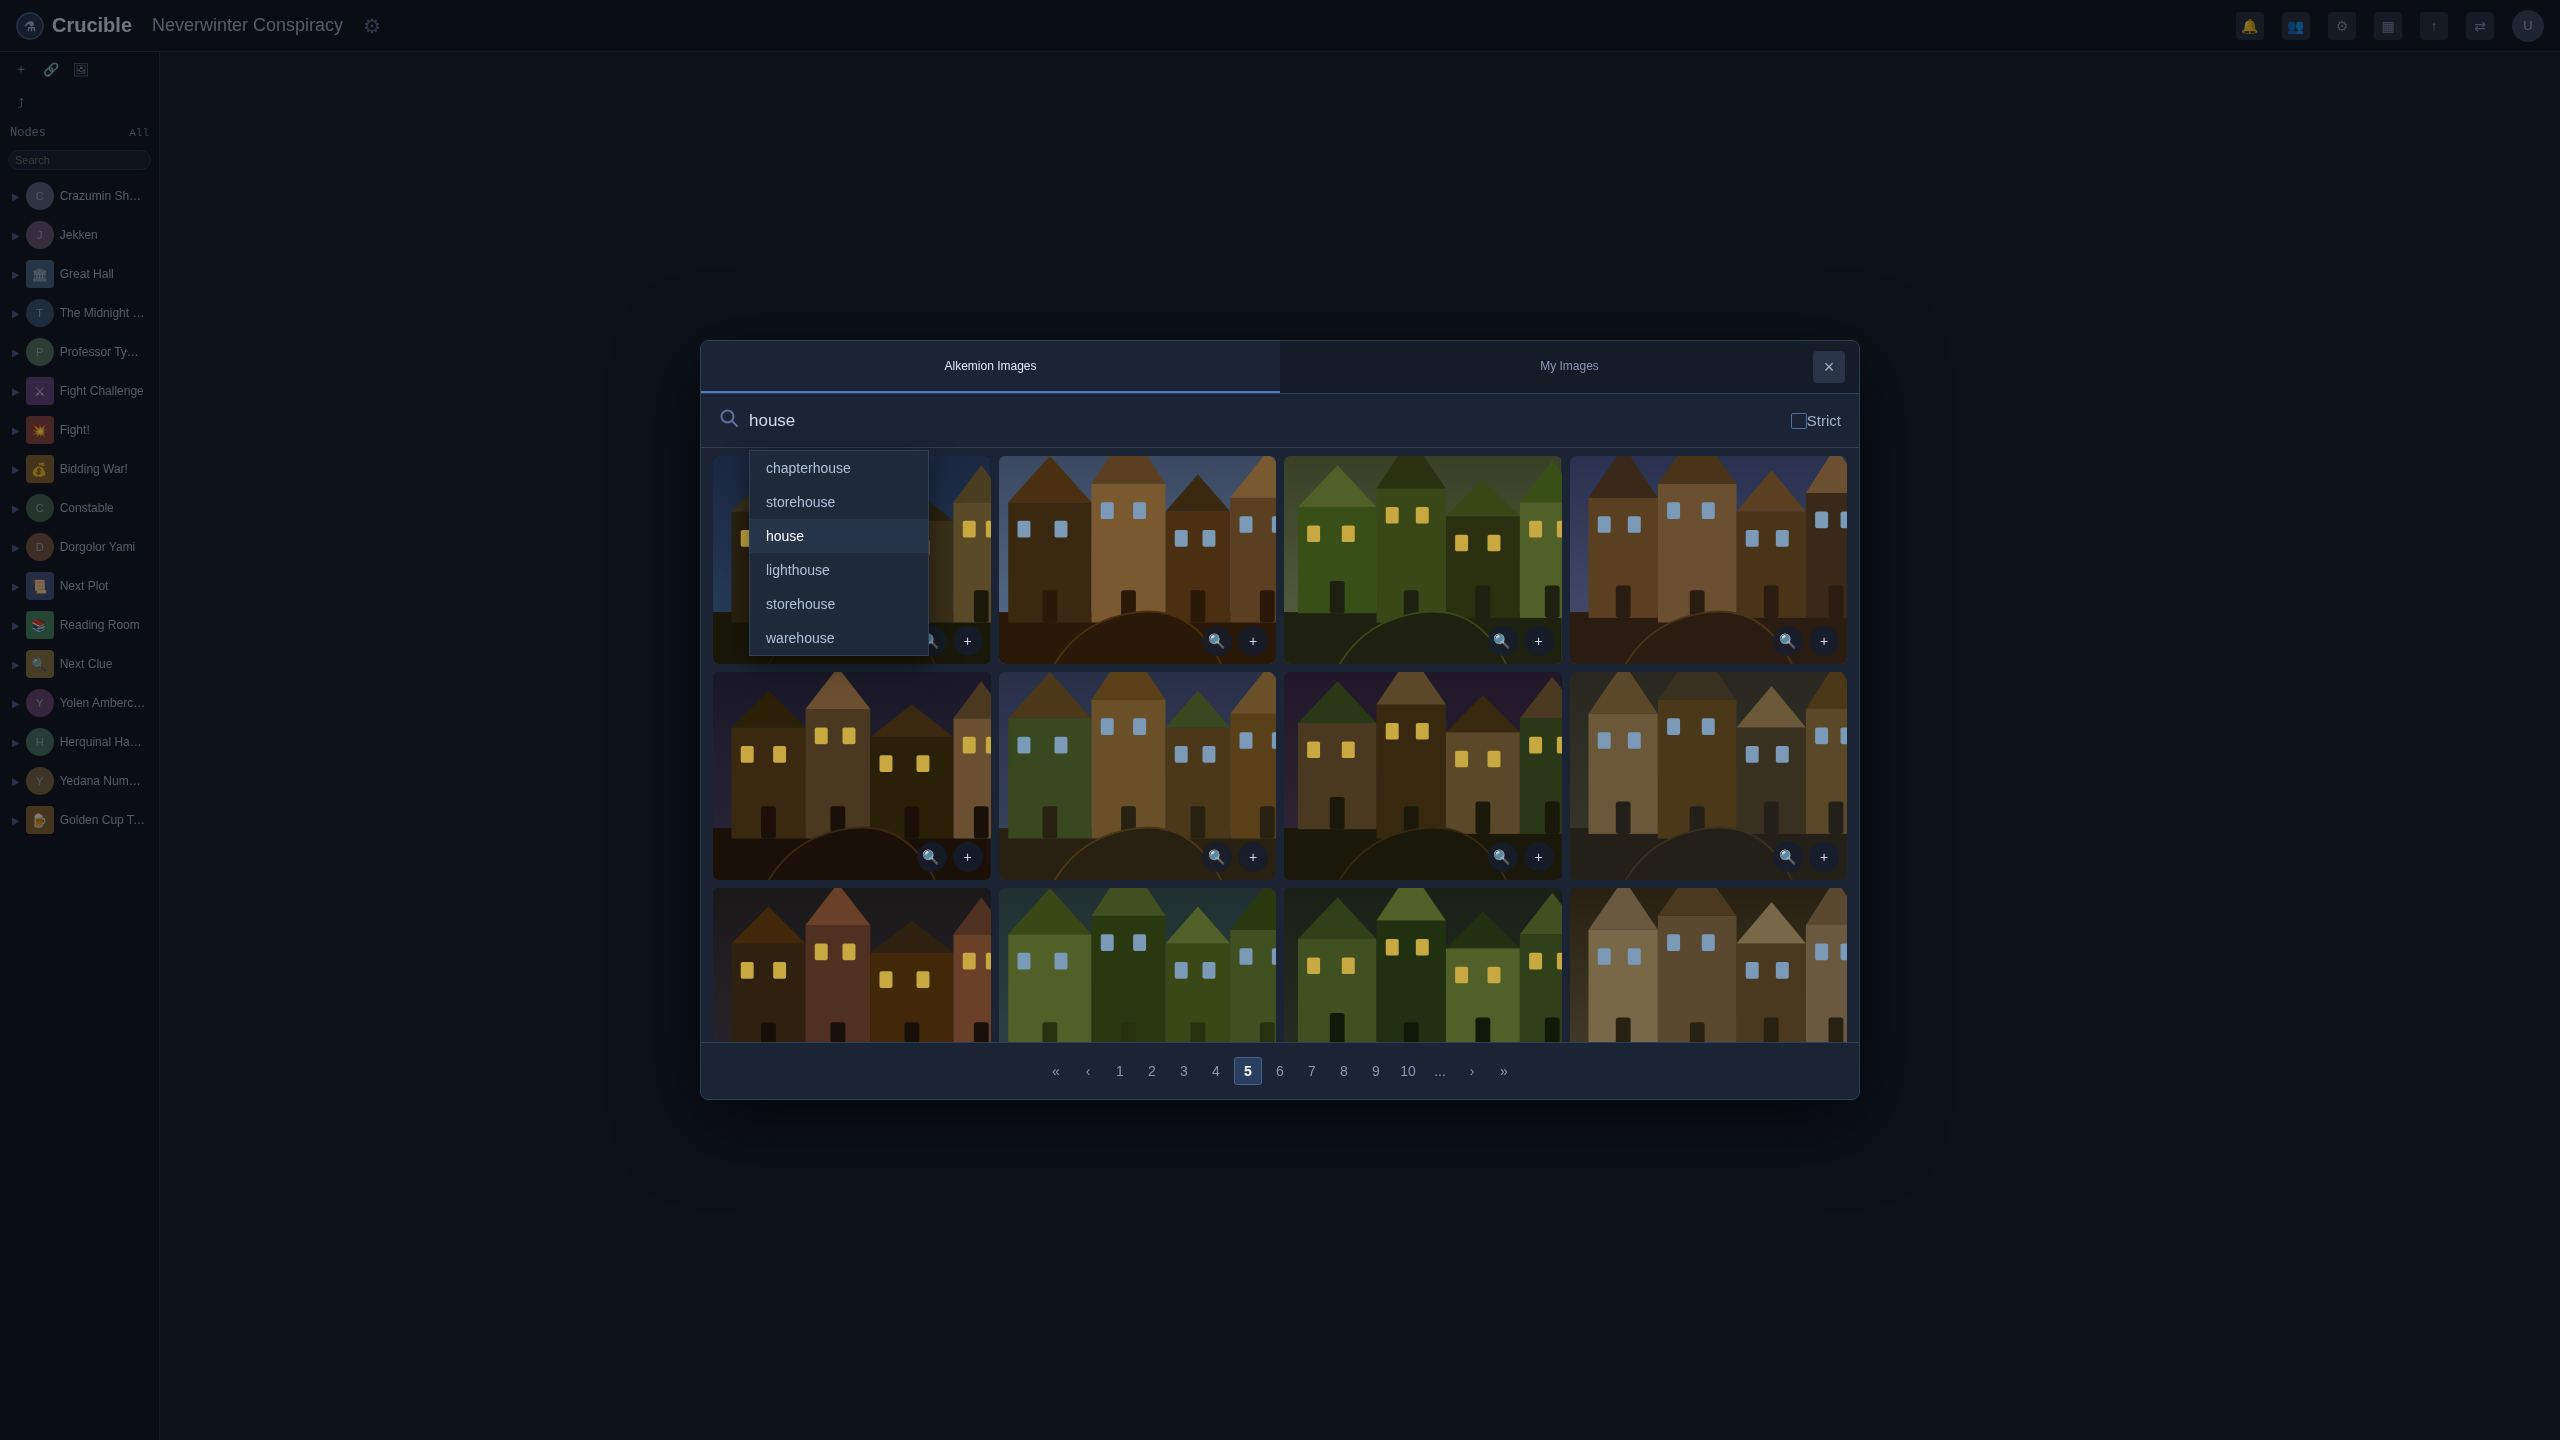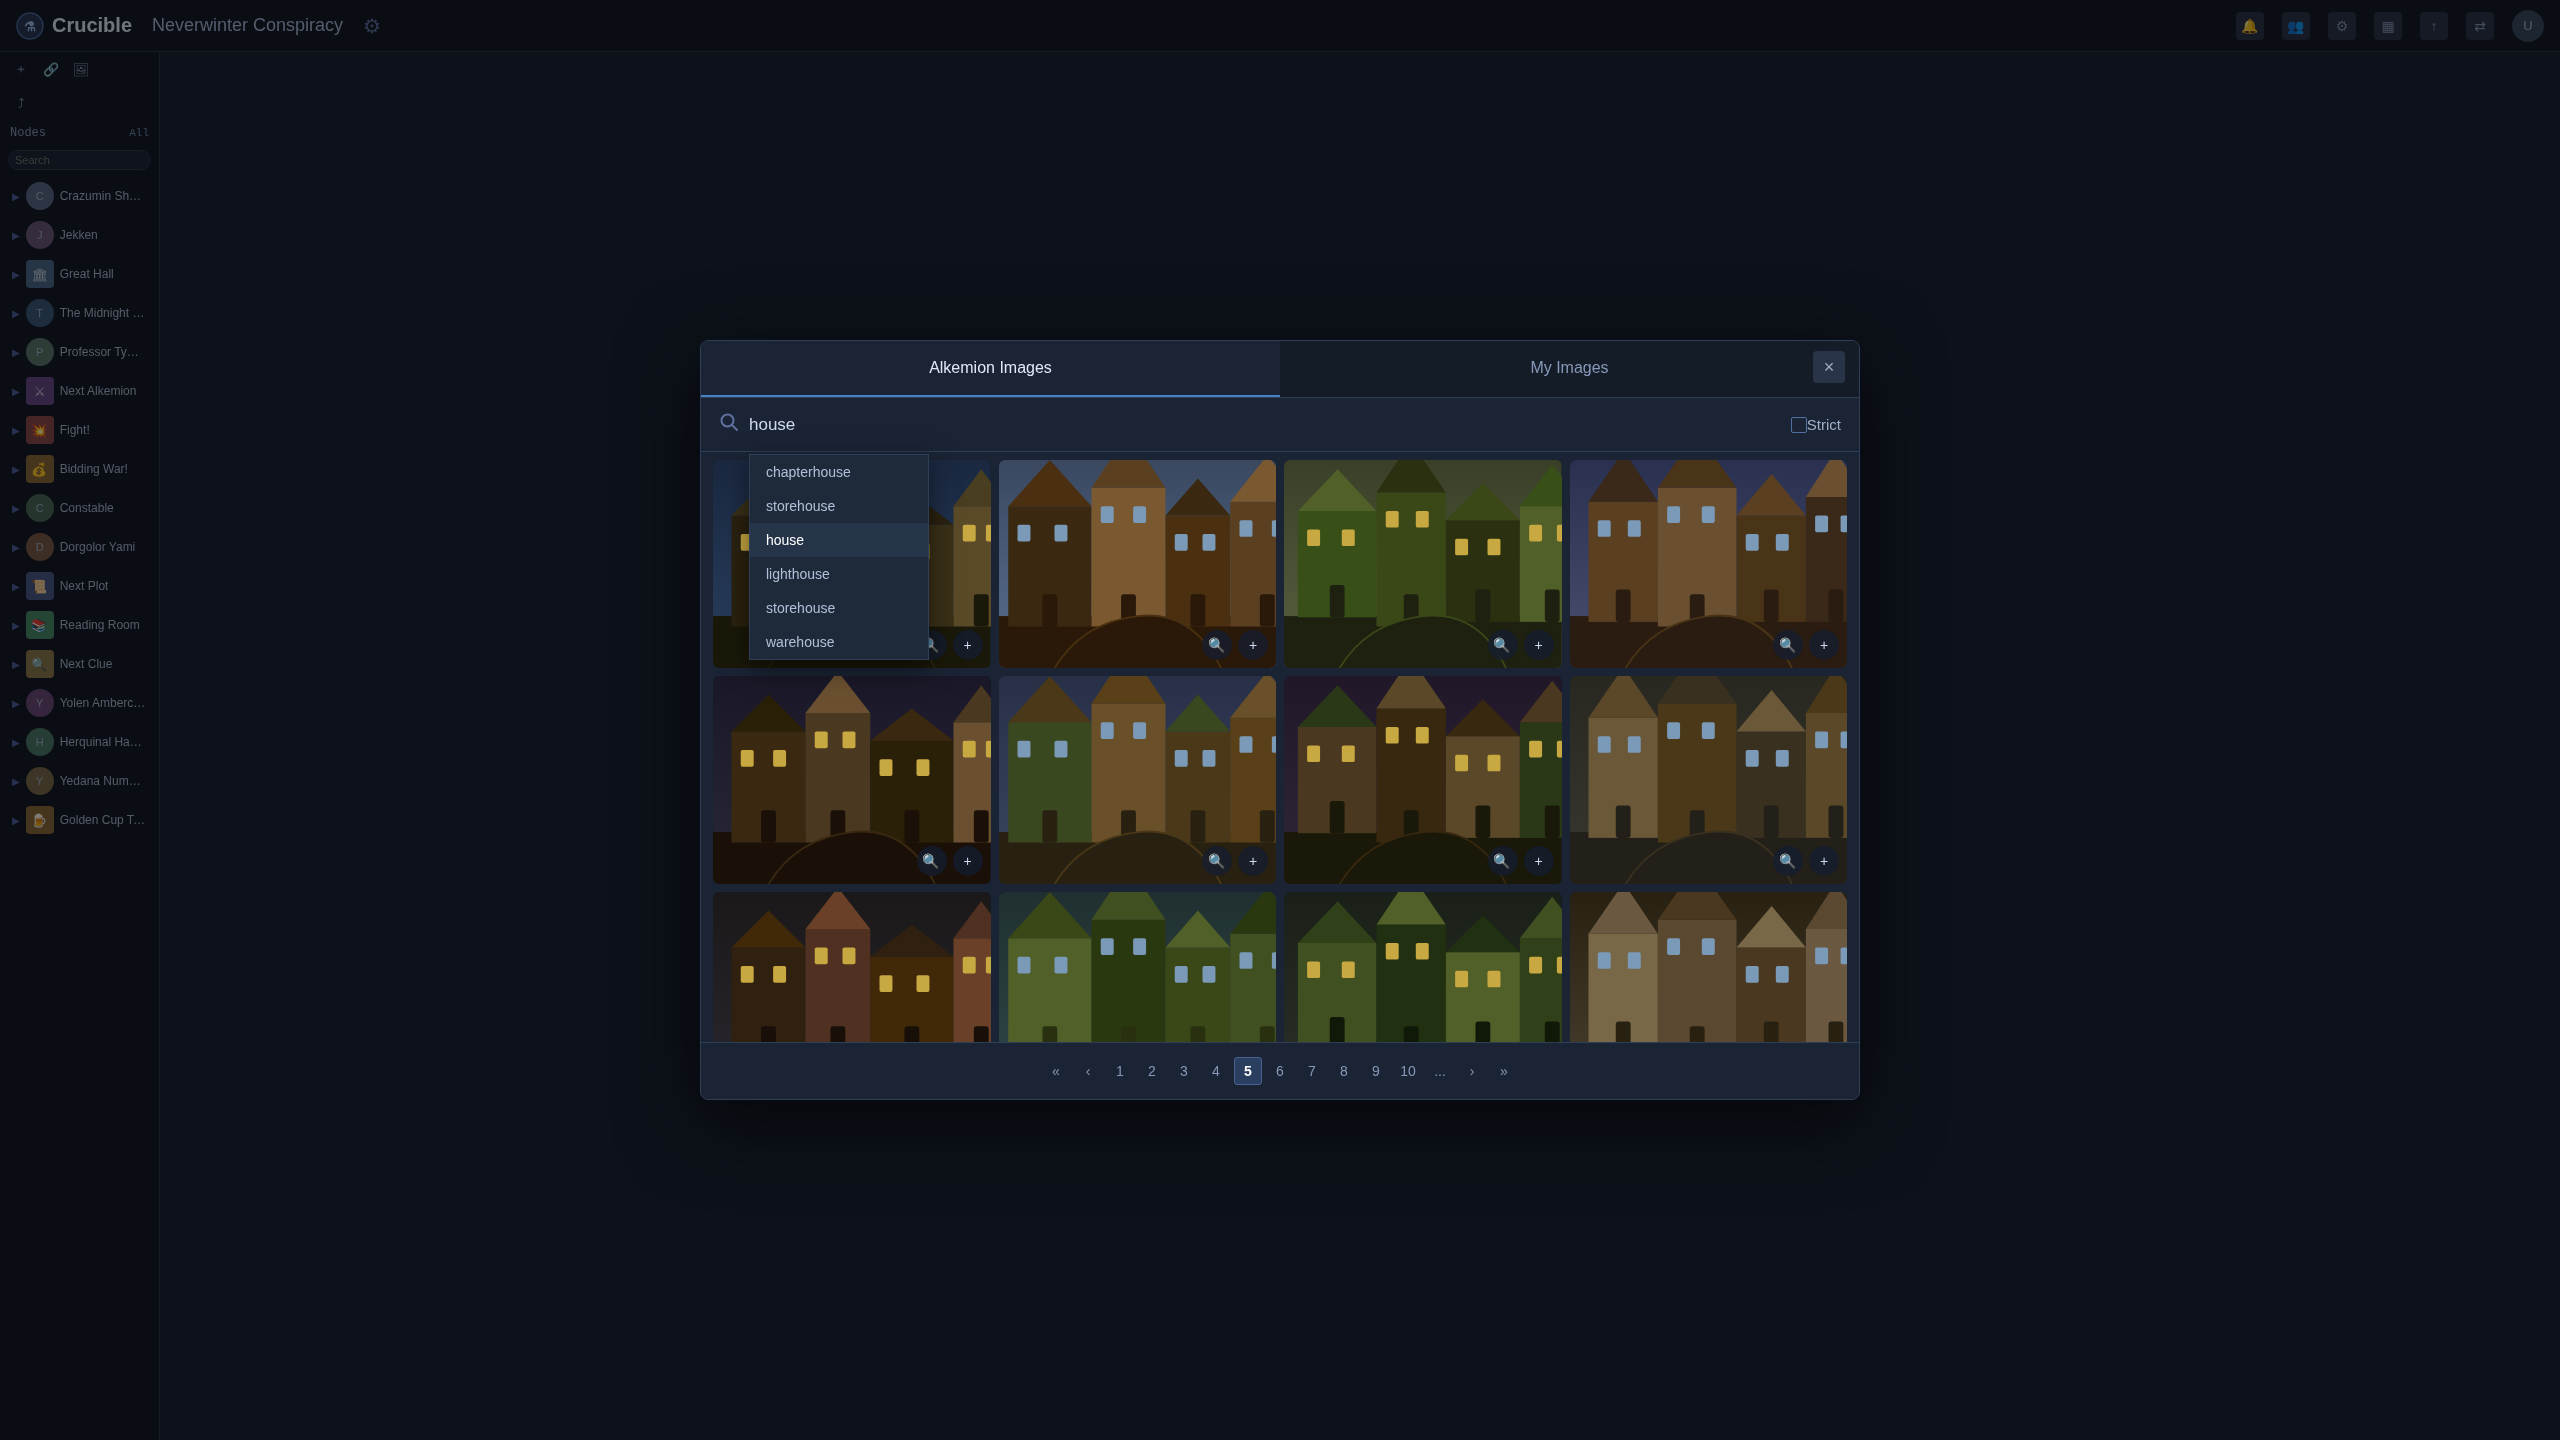--- a/index.html
+++ b/index.html
@@ -183,21 +183,21 @@
     
     .modal-tabs {
       display: flex;
       border-bottom: 1px solid #2e3f58;
       background: #141c28;
     }
     .modal-tab {
       flex: 1;
       padding: 18px 0;
       text-align: center;
-      font-size: 16px;
+      font-size: 12px;
       color: #8898b8;
       cursor: pointer;
       border-bottom: 2px solid transparent;
     }
     .modal-tab.active {
       color: #e0e8f8;
       border-bottom: 2px solid #4a7fc4;
       background: #1a2434;
     }
     .modal-close {
@@ -400,21 +400,21 @@
         <span class="sidebar-item-label">The Midnight Bar</span>
       </div>
       <div class="sidebar-item">
         <span class="sidebar-chevron">▶</span>
         <div class="sidebar-item-avatar" style="background: rgb(90, 122, 106);">P</div>
         <span class="sidebar-item-label">Professor Tymror</span>
       </div>
       <div class="sidebar-item">
         <span class="sidebar-chevron">▶</span>
         <div class="sidebar-item-icon" style="background: rgb(106, 74, 138); font-size: 13px;">⚔</div>
-        <span class="sidebar-item-label">Next Alkemion</span>
+        <span class="sidebar-item-label">Fight Challenge</span>
       </div>
       <div class="sidebar-item">
         <span class="sidebar-chevron">▶</span>
         <div class="sidebar-item-icon" style="background: rgb(138, 74, 74); font-size: 13px;">💥</div>
         <span class="sidebar-item-label">Fight!</span>
       </div>
       <div class="sidebar-item">
         <span class="sidebar-chevron">▶</span>
         <div class="sidebar-item-icon" style="background: rgb(138, 106, 58); font-size: 13px;">💰</div>
         <span class="sidebar-item-label">Bidding War!</span>

